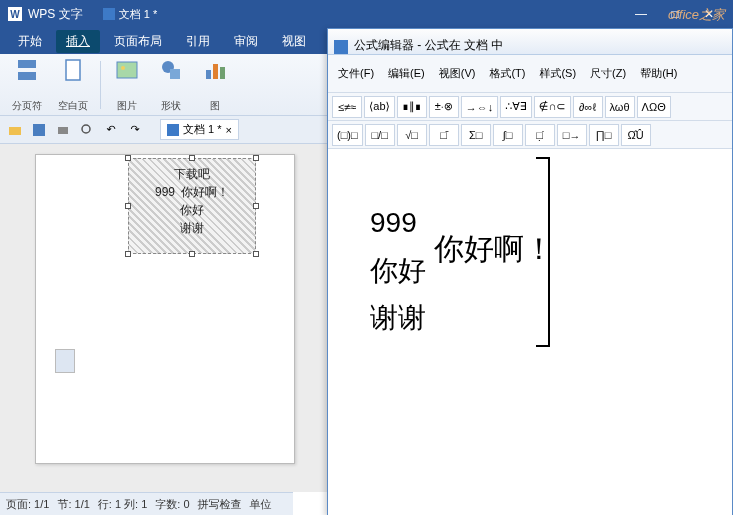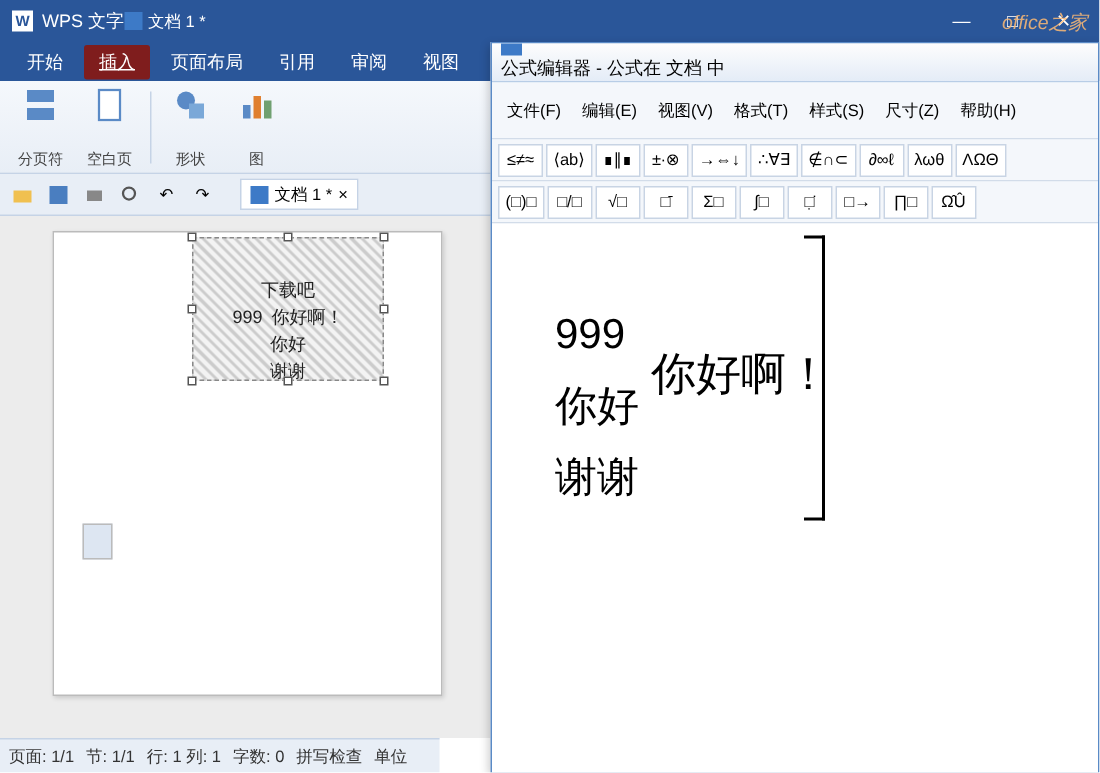--- a/index.html
+++ b/index.html
@@ -1,57 +1,57 @@
 <!DOCTYPE html>
 <html><head>
 <meta charset="utf-8">
 <style>
 * { margin: 0; padding: 0; box-sizing: border-box; font-family: "Microsoft YaHei", SimSun, sans-serif; }
 body { width: 733px; height: 515px; background: #fff; position: relative; overflow: hidden; }
 
 .wps-window { position: absolute; left: 0; top: 0; width: 733px; height: 515px; background: #fff; }
 .titlebar { height: 28px; background: #2a5699; color: #fff; display: flex; align-items: center; padding: 0 8px; font-size: 12px; }
 .titlebar .app-icon { width: 14px; height: 14px; background: #fff; color: #2a5699; display: flex; align-items: center; justify-content: center; font-size: 10px; font-weight: bold; margin-right: 6px; }
-.titlebar .app-title { flex: 0 0 auto; }
+.titlebar .app-title { flex: 0 0 auto; margin-right: 20px; }
 .titlebar .doc-tab { display: flex; align-items: center; gap: 4px; font-size: 11px; }
 .titlebar .doc-tab .doc-icon { width: 12px; height: 12px; background: #3d7ac7; display: inline-block; }
 .titlebar .spacer { flex: 1; }
 .win-controls { display: flex; gap: 2px; }
 .win-btn { width: 32px; height: 20px; display: flex; align-items: center; justify-content: center; color: #fff; font-size: 12px; }
 .watermark { position: absolute; right: 8px; top: 6px; color: #fdba74; font-size: 13px; opacity: .85; font-style: italic; }
 
 .menubar { height: 26px; background: #2a5699; display: flex; align-items: center; padding: 0 8px; gap: 4px; font-size: 12px; color: #fff; }
 .menubar .menu-item { padding: 3px 10px; cursor: pointer; }
-.menubar .menu-item.active { background: #7f1d1d; border-radius: 2px; text-decoration: underline; }
+.menubar .menu-item.active { background: #0c4a6e; border-radius: 2px; text-decoration: underline; }
 
 .ribbon { height: 62px; background: linear-gradient(#f5f8fc,#e8eef6); border-bottom: 1px solid #c5d3e6; display: flex; align-items: center; padding: 4px 8px; gap: 8px; }
 .ribbon-group { display: flex; flex-direction: column; align-items: center; gap: 15px; font-size: 10px; color: #444; padding: 0 4px; }
 .ribbon-group .icon { width: 28px; height: 28px; display: flex; align-items: center; justify-content: center; }
 .ribbon-sep { width: 1px; height: 48px; background: #c5d3e6; }
 
 .quickbar { height: 28px; background: #e8eef6; border-bottom: 1px solid #c5d3e6; display: flex; align-items: center; padding: 0 6px; gap: 6px; font-size: 11px; }
 .qbtn { width: 18px; height: 18px; display: flex; align-items: center; justify-content: center; }
 .qdoc { display: flex; align-items: center; gap: 4px; margin-left: 10px; padding: 2px 6px; background: #fff; border: 1px solid #c5d3e6; }
 
 .doc-area { position: absolute; left: 0; top: 144px; width: 327px; height: 348px; background: #ececec; overflow: hidden; }
 .doc-page { position: absolute; left: 35px; top: 10px; width: 260px; height: 310px; background: #fff; border: 1px solid #bbb; box-shadow: 1px 1px 3px rgba(0,0,0,.15); }
 .nav-thumb { position: absolute; left: 55px; top: 205px; width: 20px; height: 24px; background: #dde6f2; border: 1px solid #bbb; }
 
 .formula-obj { position: absolute; left: 128px; top: 158px; width: 128px; height: 96px; border: 1px dashed #888; background: repeating-linear-gradient(45deg,#ccc,#ccc 2px,#f3f3f3 2px,#f3f3f3 5px); }
 .formula-obj .handle { position: absolute; width: 6px; height: 6px; background: #fff; border: 1px solid #555; }
 .h-tl{top:-4px;left:-4px}.h-tr{top:-4px;right:-4px}.h-bl{bottom:-4px;left:-4px}.h-br{bottom:-4px;right:-4px}
 .h-t{top:-4px;left:50%;margin-left:-3px}.h-b{bottom:-4px;left:50%;margin-left:-3px}
 .h-l{left:-4px;top:50%;margin-top:-3px}.h-r{right:-4px;top:50%;margin-top:-3px}
-.formula-inner { font-family: SimSun; font-size: 12px; color: #222; text-align: center; padding-top: 6px; line-height: 1.5; margin-top: 19px; }
+.formula-inner { font-family: SimSun; font-size: 12px; color: #222; text-align: center; padding-top: 6px; line-height: 1.5; }
 .formula-inner .r2 { display: flex; justify-content: center; gap: 6px; }
 
 .statusbar { position: absolute; left: 0; bottom: 0; width: 293px; height: 23px; background: #e8eef6; border-top: 1px solid #c5d3e6; display: flex; align-items: center; padding: 0 6px; font-size: 11px; color: #333; gap: 8px; }
 
 .eq-window { position: absolute; left: 327px; top: 28px; width: 406px; height: 487px; background: #fff; border: 1px solid #5a8ac6; box-shadow: -2px 2px 6px rgba(0,0,0,.2); }
-.eq-title { height: 26px; background: linear-gradient(#fdfdfd,#e4ecf7); border-bottom: 1px solid #b8cde6; display: flex; align-items: flex-start; padding: 0 6px; font-size: 12px; flex-direction: column; }
+.eq-title { height: 26px; background: linear-gradient(#fdfdfd,#e4ecf7); border-bottom: 1px solid #b8cde6; display: flex; align-items: flex-end; padding: 0 6px; font-size: 12px; }
 .eq-title .eq-icon { width: 14px; height: 14px; background: #3d7ac7; margin-right: 6px; }
 .eq-title .spacer { flex: 1; }
 .eq-menubar { height: 38px; background: #f4f7fb; border-bottom: 1px solid #d2dce9; display: flex; align-items: center; padding: 0 4px; font-size: 11px; gap: 2px; }
 .eq-menubar .eq-menu { padding: 2px 6px; cursor: pointer; }
 .eq-toolbar { height: 28px; background: #f4f7fb; border-bottom: 1px solid #d2dce9; display: flex; align-items: center; padding: 0 4px; gap: 2px; font-size: 11px; font-family: "Cambria Math","Times New Roman",serif; }
 .eq-tool { min-width: 30px; height: 22px; border: 1px solid #c8d4e4; background: #fff; display: flex; align-items: center; justify-content: center; padding: 0 4px; }
 .eq-canvas { position: relative; height: 380px; background: #fff; font-family: "Times New Roman", SimSun, serif; }
 .eq-bracket { position: absolute; left: 220px; top: 8px; width: 0; height: 190px; border-left: 2px solid #000; }
 .eq-bracket::before,.eq-bracket::after { content:""; position:absolute; width:14px; height:0; border-top:2px solid #000; }
 .eq-bracket::before{top:0;left:-14px}.eq-bracket::after{bottom:0;left:-14px}
@@ -102,20 +102,29 @@
     </div>
     <div class="ribbon-group">
       <div class="icon">
           <svg width="24" height="24">
             <rect x="5" y="2" width="14" height="20" fill="#fff" stroke="#5a8ac6" stroke-width="1.5"></rect>
           </svg>
         </div>
       <span>空白页</span>
     </div>
     <div class="ribbon-sep"></div>
+    <div class="ribbon-group">
+      <div class="icon">
+          <svg width="24" height="24">
+            <rect x="2" y="4" width="20" height="16" fill="#a8d8a8" stroke="#5a8ac6"></rect>
+            <circle cx="8" cy="10" r="2" fill="#f0d060"></circle>
+          </svg>
+        </div>
+      <span>图片</span>
+    </div>
     <div class="ribbon-group">
       <div class="icon">
           <svg width="24" height="24">
             <circle cx="9" cy="9" r="6" fill="#5a8ac6"></circle>
             <rect x="11" y="11" width="10" height="10" fill="#7aa8d8"></rect>
           </svg>
         </div>
       <span>形状</span>
     </div>
     <div class="ribbon-group">

